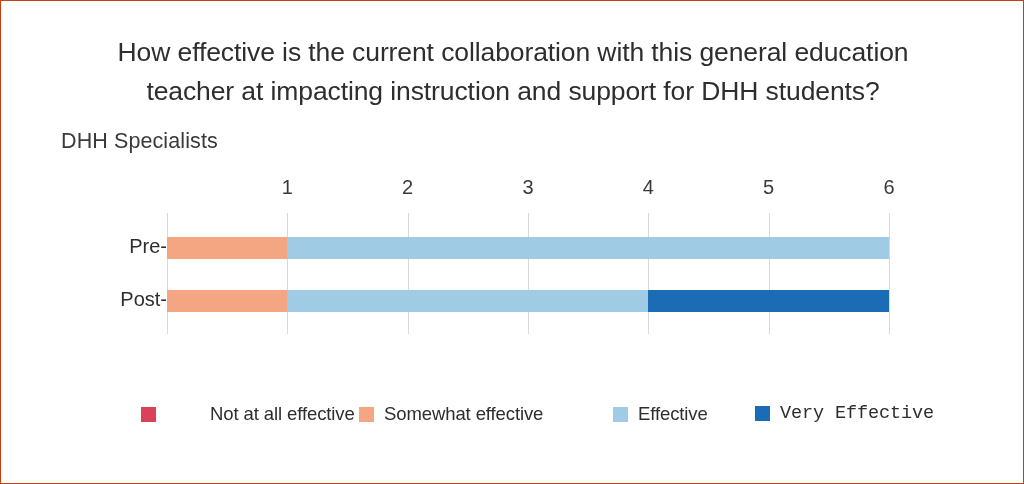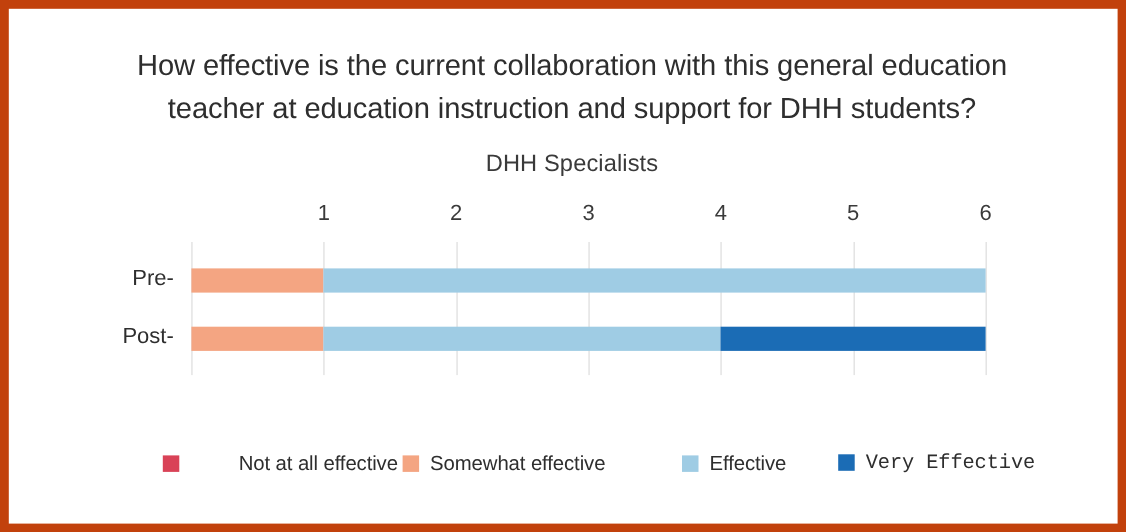--- a/index.html
+++ b/index.html
@@ -8,21 +8,21 @@
     background: #ffffff;
   }
   body {
     font-family: "Liberation Sans", sans-serif;
   }
   #slide {
     position: relative;
     width: 1024px;
     height: 484px;
     background: #ffffff;
-    border: 8px solid #c2410c;
+    border: 1px solid #c2410c;
     box-sizing: border-box;
     overflow: hidden;
   }
 
   
   #title-block {
     position: absolute;
     left: 60px;
     top: 32px;
     width: 904px;
@@ -34,21 +34,21 @@
     letter-spacing: -0.1px;
   }
   #title-block .tline { display: block; white-space: nowrap; }
 
   
   #subtitle {
     position: absolute;
     left: 60px;
     top: 128px;
     width: 904px;
-    text-align: center;
+    text-align: left;
     color: #3a3a3a;
     font-size: 21.5px;
     font-weight: 300;
     letter-spacing: 0.1px;
   }
 
   
   #plot {
     position: absolute;
     left: 166px;
@@ -80,21 +80,20 @@
     width: 722px;
   }
   .bar-seg {
     position: absolute;
     top: 0;
     height: 22px;
   }
   .cat-label {
     position: absolute;
     right: 100%;
-    margin-right: 16px;
     top: -2px;
     white-space: nowrap;
     color: #2e2e2e;
     font-size: 20px;
     font-weight: 300;
     text-align: right;
     width: 140px;
   }
 
   
@@ -125,21 +124,21 @@
     letter-spacing: -0.1px;
   }
 </style>
 </head>
 <body>
 
 <div id="slide">
 
   <div id="title-block">
     <span class="tline">How effective is the current collaboration with this general education</span>
-    <span class="tline">teacher at education instruction and support for DHH students?</span>
+    <span class="tline">teacher at impacting instruction and support for DHH students?</span>
   </div>
 
   <div id="subtitle">DHH Specialists</div>
 
   <div id="plot">
     <div id="gridlines">
         <div class="gridline" style="left: 0px;"></div>
         <div class="gridline" style="left: 120.333px;"></div>
         <div class="gridline" style="left: 240.667px;"></div>
         <div class="gridline" style="left: 361px;"></div>

